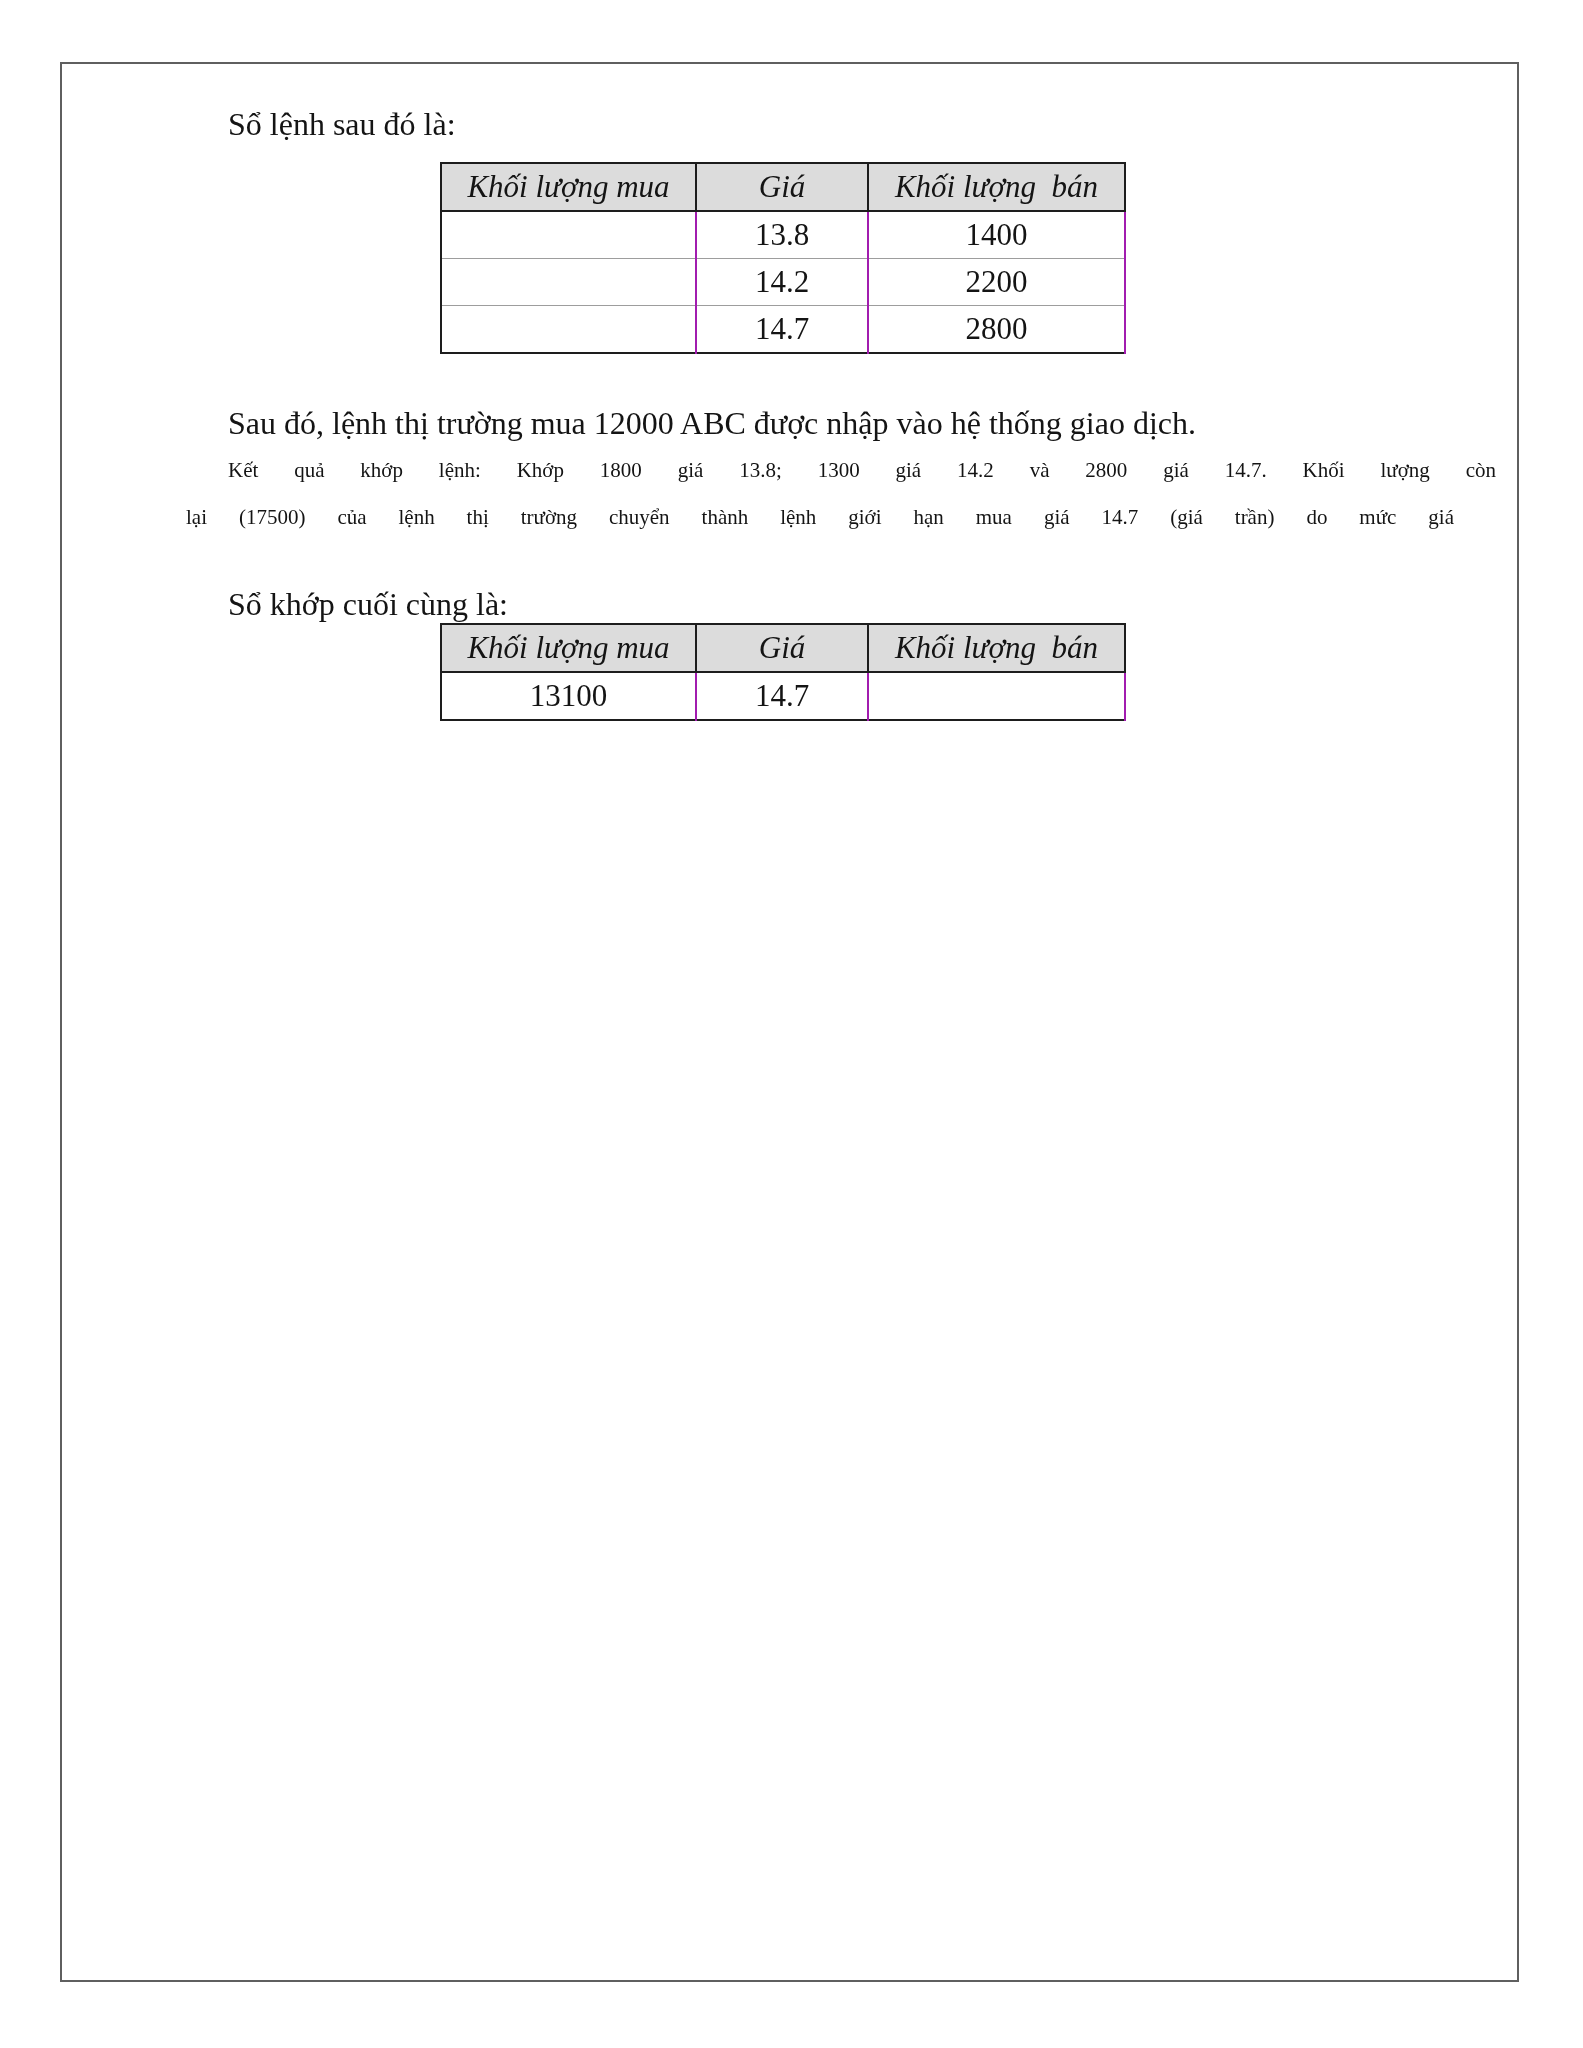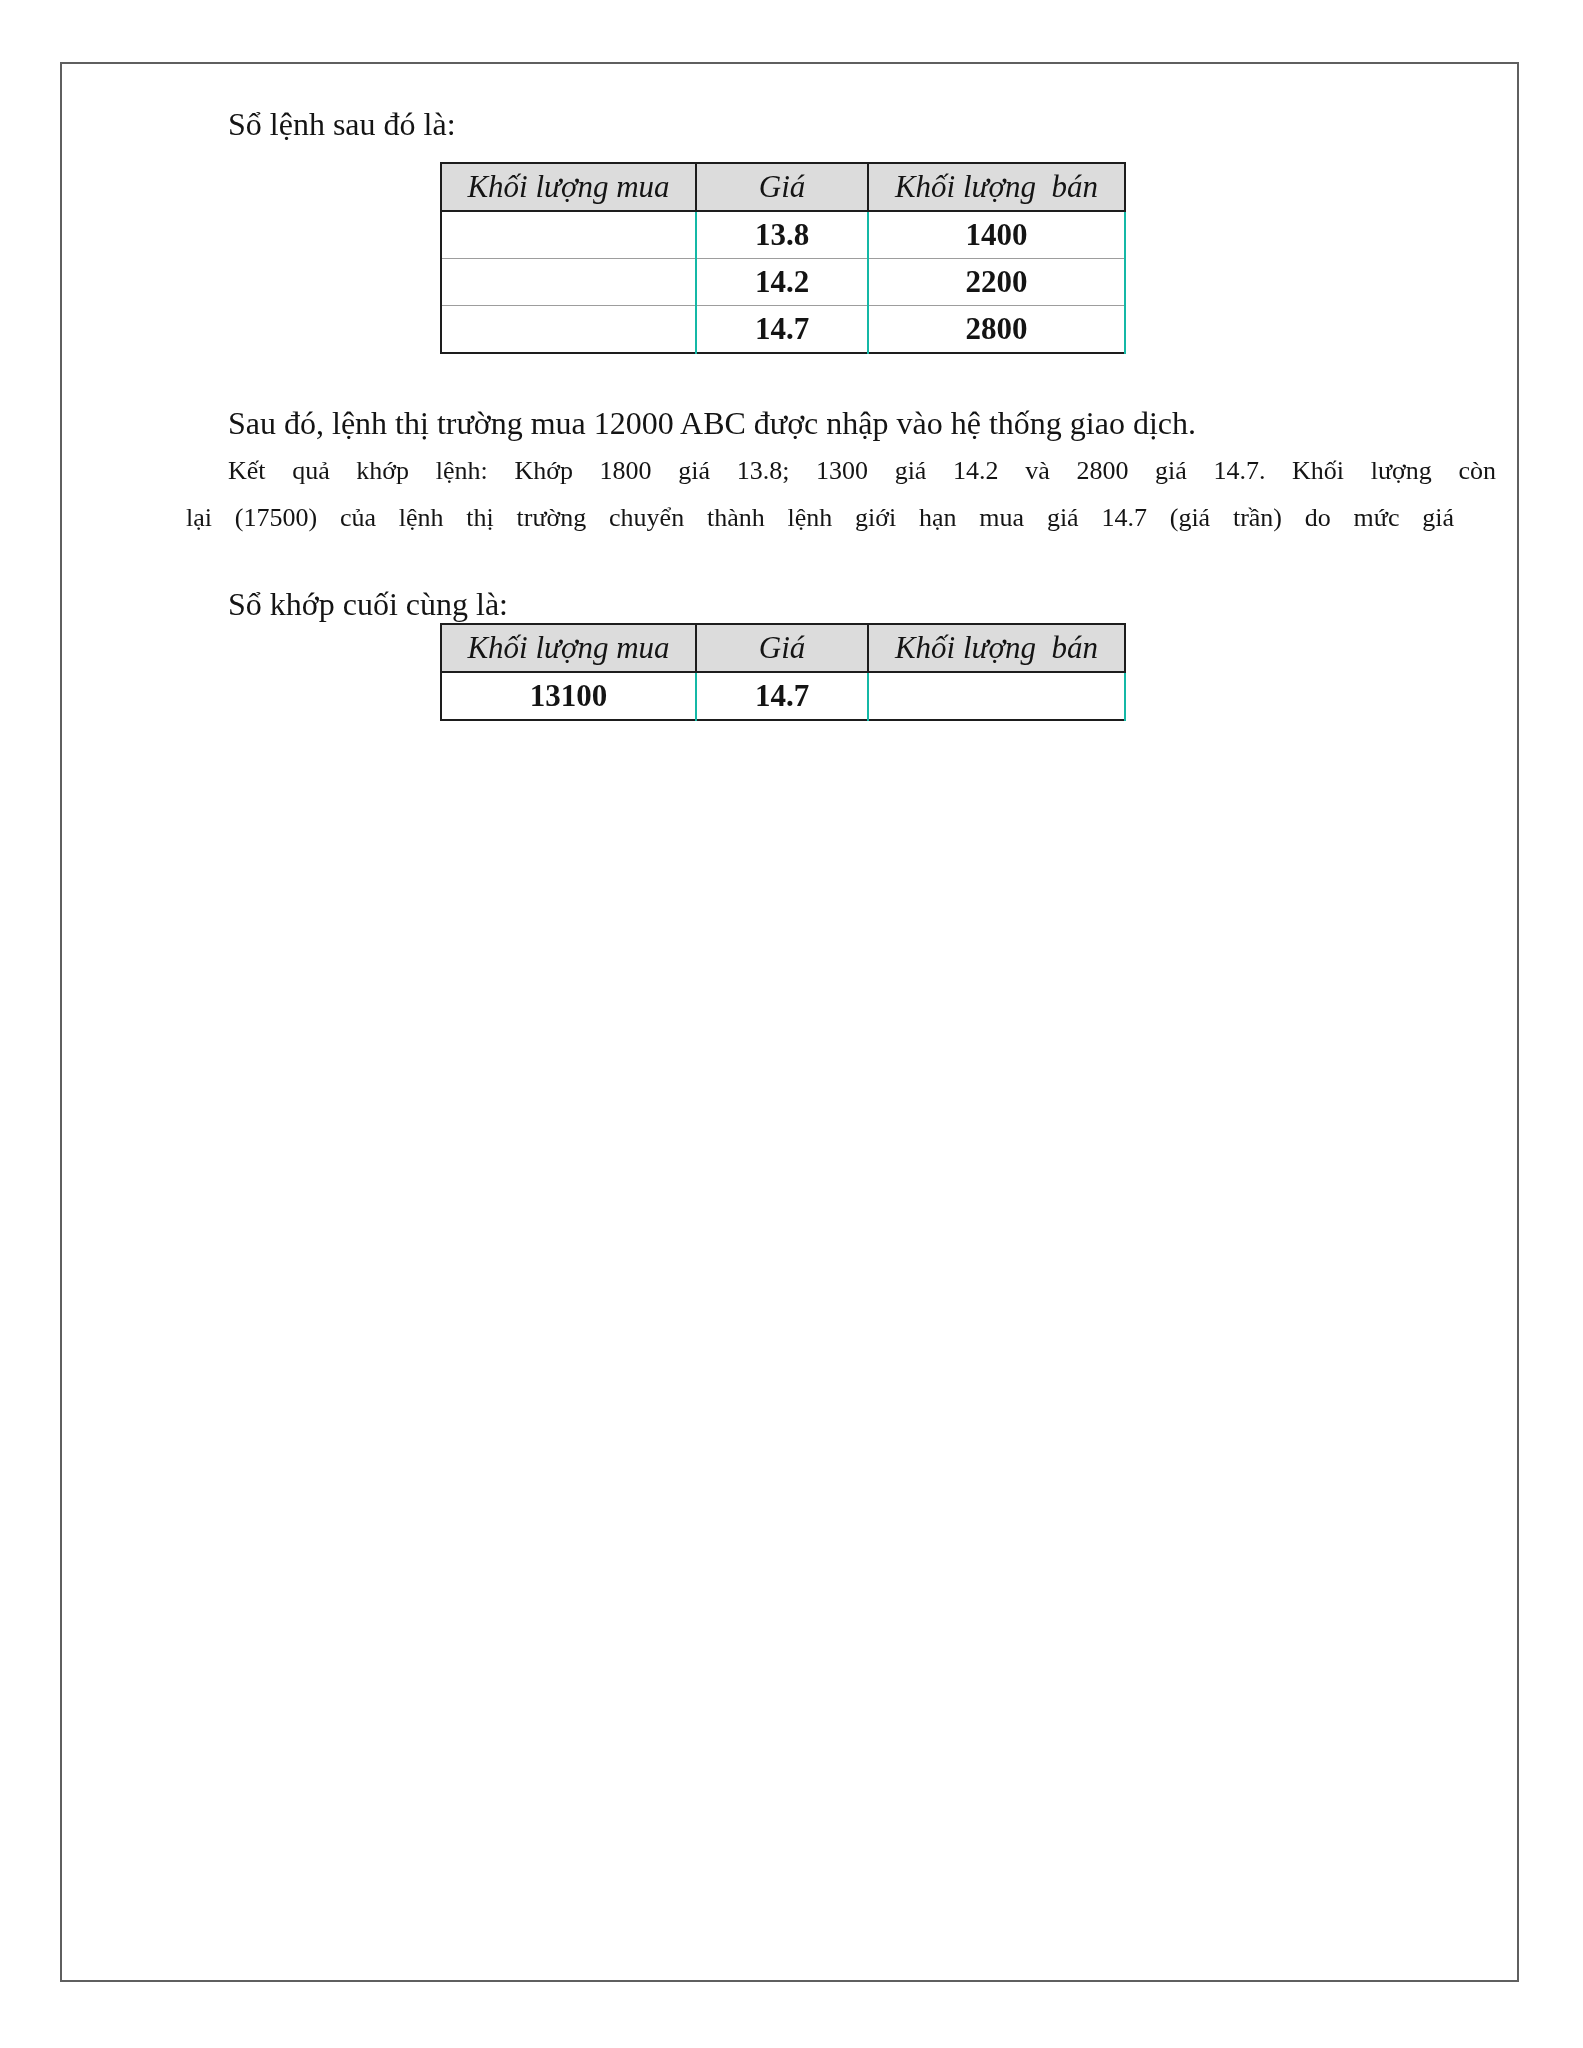--- a/index.html
+++ b/index.html
@@ -32,21 +32,21 @@
     line-height: 46px;
     white-space: nowrap;
   }
   .indent {
     padding-left: 42px;
   }
   .para {
     position: absolute;
     left: 186px;
     width: 1268px;
-    font-size: 26px;
+    font-size: 21px;
     line-height: 47px;
   }
   .para .line {
     width: 100%;
   }
   .jl {
     text-align: justify;
     text-align-last: justify;
   }
   table.ob {
@@ -68,28 +68,27 @@
     font-weight: normal;
     border: 2px solid #1d1d1d;
     height: 46px;
     text-align: center;
     vertical-align: middle;
     white-space: pre-wrap;
     padding: 0;
   }
   table.ob td {
     border-left: 2px solid #1d1d1d;
-    border-right: 2px solid #14b8a6;
+    border-right: 2px solid #a21caf;
     border-top: 1px solid #9d9d9d;
     height: 46px;
     text-align: center;
     vertical-align: middle;
     padding: 0;
     white-space: pre-wrap;
-    font-weight: bold;
   }
 </style>
 </head>
 <body>
 
 <div class="page-border"></div>
 
 <div class="text-line indent" style="top:101px;">Sổ lệnh sau đó là:</div>
 
 <table class="ob" style="top:162px;">

